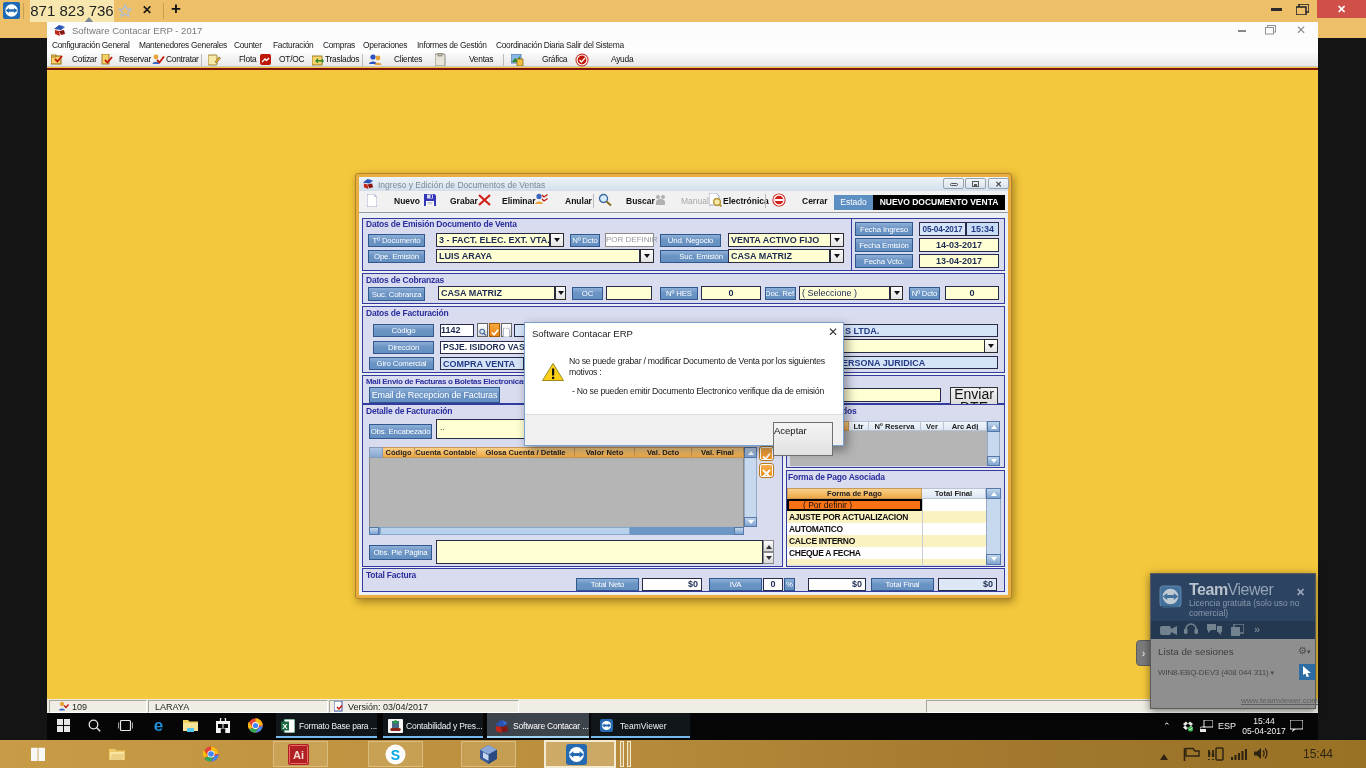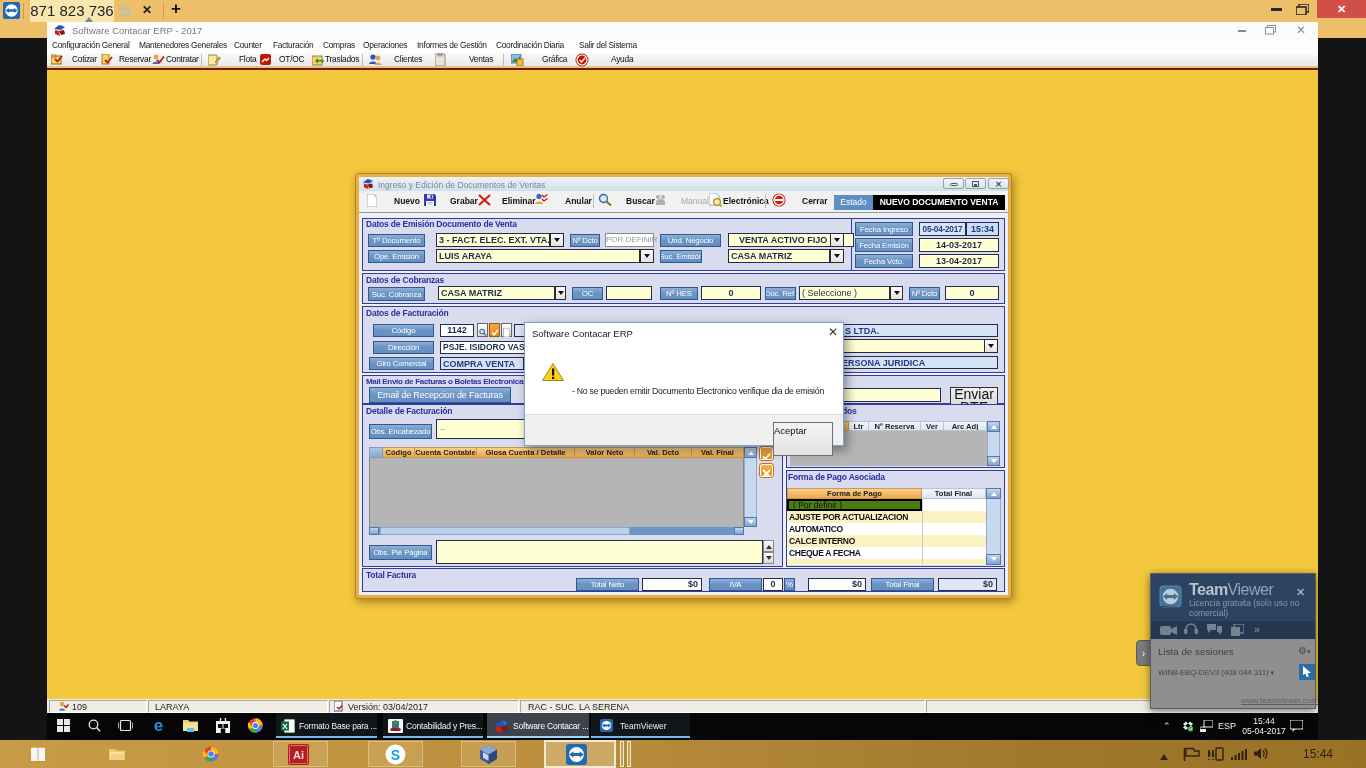--- a/index.html
+++ b/index.html
@@ -83,21 +83,21 @@
 </div>
 <div class="a" id="menubar">
  <div class="mitem" style="left:5px">Configuración General</div>
  <div class="mitem" style="left:92px">Mantenedores Generales</div>
  <div class="mitem" style="left:187px">Counter</div>
  <div class="mitem" style="left:226px">Facturación</div>
  <div class="mitem" style="left:276px">Compras</div>
  <div class="mitem" style="left:316px">Operaciones</div>
  <div class="mitem" style="left:370px">Informes de Gestión</div>
  <div class="mitem" style="left:449px">Coordinación Diaria</div>
- <div class="mitem" style="left:532px">Salir del Sistema</div>
+ <div class="mitem" style="left:519px">Salir del Sistema</div>
 </div>
 <div class="a" id="toolbar">
  <svg class="a" style="left:4px;top:1px" width="12" height="11" viewBox="0 0 12 11">
       <rect x="0" y="2" width="10" height="8" fill="#f7d368" stroke="#8a6a10" stroke-width="1"></rect>
       <rect x="0" y="1" width="5" height="2" fill="#f7d368" stroke="#8a6a10" stroke-width=".8"></rect>
       <path d="M4 5l2.5 2.5L11 2" stroke="#c01808" stroke-width="1.8" fill="none"></path>
     </svg>
  <div class="mitem" style="left:25px;top:1px">Cotizar</div>
  <svg class="a" style="left:54px;top:1px" width="12" height="12" viewBox="0 0 12 12">
       <rect x="1" y="0" width="7" height="10" fill="#f7d368" stroke="#8a6a10" stroke-width=".8"></rect>
@@ -159,21 +159,20 @@
  <div class="sbox" style="left:2px;width:98px"><svg class="tic" style="margin:0 3px 0 8px" width="11" height="11" viewBox="0 0 11 11">
         <circle cx="4" cy="3" r="2.2" fill="#e8a23a"></circle>
         <path d="M1 9.5c0-2.8 6-2.8 6 0z" fill="#3a68c0"></path>
         <path d="M6 4.5l2 2 2.5-3" stroke="#c01808" stroke-width="1.4" fill="none"></path>
       </svg>109</div>
  <div class="sbox" style="left:101px;width:180px;padding-left:6px">LARAYA</div>
  <div class="sbox" style="left:282px;width:190px"><svg class="tic" style="margin:0 4px 0 4px" width="10" height="11" viewBox="0 0 10 11">
         <rect x="0" y="0" width="8" height="10" fill="#fff" stroke="#3a52a0" stroke-width="1"></rect>
         <path d="M3 6l2 2 3-3.5" stroke="#c01808" stroke-width="1.5" fill="none"></path>
       </svg>Versión: 03/04/2017</div>
- <div class="sbox" style="left:473px;width:405px;padding-left:7px">RAC - SUC. LA SERENA</div>
  <div class="sbox" style="left:879px;width:390px"></div>
 </div>
 <div class="a" id="rtask">
  <svg class="a" style="left:10px;top:6px" width="13" height="13" viewBox="0 0 13 13">
       <path d="M0 0h6v6H0zM7 0h6v6H7zM0 7h6v6H0zM7 7h6v6H7z" fill="#e8e8e8"></path>
     </svg>
  <svg class="a" style="left:41px;top:6px" width="13" height="13" viewBox="0 0 13 13">
       <circle cx="5.5" cy="5.5" r="4.3" fill="none" stroke="#e8e8e8" stroke-width="1.3"></circle>
       <path d="M8.7 8.7l3.5 3.5" stroke="#e8e8e8" stroke-width="1.4"></path>
     </svg>
@@ -394,26 +393,26 @@
 </div>
 <div class="sec" style="left:362px;top:218px;width:643px;height:53px"></div>
 <div class="sh" style="left:366px;top:219px">Datos de Emisión Documento de Venta</div>
 <div class="a" style="left:851px;top:218px;width:1px;height:53px;background:#333b9e"></div>
 <div class="lbl" style="left:368px;top:234px;width:57px;height:13px">Tº Documento</div>
 <div class="yf" style="left:436px;top:233px;width:114px;height:14px;padding-left:2px">3 - FACT. ELEC. EXT. VTA.</div>
 <div class="dd" style="left:550px;top:233px;width:14px;height:14px"></div>
 <div class="lbl" style="left:570px;top:234px;width:30px;height:13px">Nº Dcto</div>
 <div class="a" style="left:605px;top:233px;width:49px;height:14px;background:#fff;border:1px solid #8a8a8a;color:#9a9a9a;font-size:8px;line-height:12px;text-align:center;white-space:nowrap">POR DEFINIR</div>
 <div class="lbl" style="left:660px;top:234px;width:61px;height:13px">Und. Negocio</div>
-<div class="yf" style="left:728px;top:233px;width:126px;height:14px;padding-left:10px">VENTA ACTIVO FIJO</div>
+<div class="yf" style="left:728px;top:233px;width:116px;height:14px;padding-left:2px">VENTA ACTIVO FIJO</div>
 <div class="dd" style="left:830px;top:233px;width:14px;height:14px"></div>
 <div class="lbl" style="left:368px;top:250px;width:57px;height:13px">Ope. Emisión</div>
 <div class="yf" style="left:436px;top:249px;width:204px;height:14px;padding-left:2px">LUIS ARAYA</div>
 <div class="dd" style="left:640px;top:249px;width:14px;height:14px"></div>
-<div class="lbl" style="left:660px;top:250px;width:42px;height:13px">Suc. Emisión</div>
+<div class="lbl" style="left:660px;top:250px;width:82px;height:13px">Suc. Emisión</div>
 <div class="yf" style="left:728px;top:249px;width:102px;height:14px;padding-left:2px">CASA MATRIZ</div>
 <div class="dd" style="left:830px;top:249px;width:14px;height:14px"></div>
 <div class="lbl" style="left:855px;top:222px;width:58px;height:14px">Fecha Ingreso</div>
 <div class="bf" style="left:919px;top:222px;width:47px;height:14px;justify-content:center;font-size:8.2px;letter-spacing:-.2px">05-04-2017</div>
 <div class="bf" style="left:966px;top:222px;width:33px;height:14px;justify-content:center;background:#c9dcf5">15:34</div>
 <div class="lbl" style="left:855px;top:238px;width:58px;height:14px">Fecha Emisión</div>
 <div class="yf" style="left:919px;top:238px;width:80px;height:14px;justify-content:center">14-03-2017</div>
 <div class="lbl" style="left:855px;top:254px;width:58px;height:14px">Fecha Vcto.</div>
 <div class="yf" style="left:919px;top:254px;width:80px;height:14px;justify-content:center">13-04-2017</div>
 <div class="sec" style="left:362px;top:273px;width:643px;height:31px"></div>
@@ -426,21 +425,21 @@
 <div class="lbl" style="left:660px;top:287px;width:38px;height:13px">Nº HES</div>
 <div class="yf" style="left:701px;top:286px;width:60px;height:14px;justify-content:center">0</div>
 <div class="lbl" style="left:765px;top:287px;width:31px;height:13px">Doc. Ref.</div>
 <div class="yf" style="left:799px;top:286px;width:91px;height:14px;padding-left:2px;font-weight:normal">( Seleccione )</div>
 <div class="dd" style="left:890px;top:286px;width:13px;height:14px"></div>
 <div class="lbl" style="left:909px;top:287px;width:31px;height:13px">Nº Dcto</div>
 <div class="yf" style="left:945px;top:286px;width:54px;height:14px;justify-content:center">0</div>
 <div class="sec" style="left:362px;top:306px;width:643px;height:67px"></div>
 <div class="sh" style="left:366px;top:308px">Datos de Facturación</div>
 <div class="lbl" style="left:373px;top:324px;width:61px;height:13px">Código</div>
-<div class="a" style="left:440px;top:324px;width:34px;height:13px;background:#fff;border:1px solid #272b49;font-size:9px;font-weight:bold;color:#1c2a52;text-align:center;line-height:11px">1142</div>
+<div class="a" style="left:440px;top:324px;width:34px;height:13px;background:#fff;border:1px solid #272b49;font-size:9px;font-weight:bold;color:#1c2a52;text-align:left;line-height:11px">1142</div>
 <div class="a" style="left:477px;top:323px;width:11px;height:14px;background:linear-gradient(#fefefe,#d8d8d8);border:1px solid #666"><svg width="8" height="9" viewBox="0 0 9 9" style="margin:1px">
       <circle cx="3.5" cy="3.5" r="2.6" fill="none" stroke="#3a68a0" stroke-width="1.2"></circle>
       <path d="M5.5 5.5l2.5 2.5" stroke="#3a68a0" stroke-width="1.4"></path>
     </svg></div>
 <div class="a" style="left:489px;top:323px;width:11px;height:14px;background:linear-gradient(#f7a93a,#e8861a);border:1px solid #a05a08"><svg width="8" height="9" viewBox="0 0 9 9" style="margin:1px">
       <path d="M1 4.5l2.5 2.5L8 1.5" stroke="#fff" stroke-width="1.8" fill="none"></path>
     </svg></div>
 <div class="a" style="left:501px;top:323px;width:11px;height:14px;background:linear-gradient(#fefefe,#d8d8d8);border:1px solid #666"><svg width="7" height="9" viewBox="0 0 7 10" style="margin:1px 1px">
       <path d="M0 0h5l2 2v8H0z" fill="#fff" stroke="#8a94b8" stroke-width=".8"></path>
     </svg></div>
@@ -451,21 +450,21 @@
 <div class="a" style="left:440px;top:341px;width:120px;height:13px;background:#fff;border:1px solid #272b49;font-size:8.5px;font-weight:bold;color:#1c2a52;line-height:11px;padding-left:2px;white-space:nowrap;overflow:hidden">PSJE. ISIDORO VASQUEZ</div>
 <div class="yf" style="left:660px;top:339px;width:338px;height:14px"></div>
 <div class="dd" style="left:984px;top:339px;width:14px;height:14px"></div>
 <div class="lbl" style="left:369px;top:357px;width:65px;height:13px">Giro Comercial</div>
 <div class="bf" style="left:440px;top:357px;width:84px;height:13px;padding-left:2px">COMPRA VENTA</div>
 <div class="bf" style="left:660px;top:356px;width:338px;height:13px">
     <span style="position:absolute;left:175px">PERSONA JURIDICA</span>
   </div>
 <div class="sec" style="left:362px;top:375px;width:643px;height:29px"></div>
 <div class="sh" style="left:366px;top:377px;font-size:8px;letter-spacing:-.3px">Mail Envio de Facturas o Boletas Electronicas</div>
-<div class="lbl" style="left:369px;top:387px;width:142px;height:16px;font-size:9px">Email de Recepcion de Facturas</div>
+<div class="lbl" style="left:369px;top:387px;width:131px;height:16px;font-size:9px">Email de Recepcion de Facturas</div>
 <div class="yf" style="left:527px;top:388px;width:414px;height:14px"></div>
 <div class="a" style="left:950px;top:387px;width:48px;height:18px;background:linear-gradient(#f2f2f2,#dcdcdc);border:1px solid #333;font-size:14px;color:#111;text-align:center;line-height:13px;font-weight:normal">Enviar DTE</div>
 <div class="sec" style="left:362px;top:404px;width:421px;height:163px"></div>
 <div class="sh" style="left:366px;top:406px">Detalle de Facturación</div>
 <div class="lbl" style="left:369px;top:424px;width:63px;height:15px">Obs. Encabezado</div>
 <div class="yf" style="left:436px;top:419px;width:340px;height:20px;align-items:flex-start;padding:2px 0 0 3px;font-weight:normal;color:#555">..</div>
 <div class="a" style="left:369px;top:447px;width:375px;height:11px;display:flex;font-size:7.6px;font-weight:bold;color:#222;text-align:center;white-space:nowrap">
  <div style="width:14px;background:linear-gradient(#aec6e4,#88a8d0);border:1px solid #8898b8"></div>
  <div style="width:32px;background:linear-gradient(#f8d08a,#efa845);border:1px solid #c89a58;border-left:none;line-height:10px;overflow:hidden">Código</div>
  <div style="width:62px;background:linear-gradient(#f8d08a,#efa845);border:1px solid #c89a58;border-left:none;line-height:10px;overflow:hidden">Cuenta Contable</div>
@@ -517,21 +516,21 @@
 <div class="a" style="left:987px;top:456px;width:13px;height:10px;background:linear-gradient(#c2d6ec,#7fa4d0);border:1px solid #5578a8;display:flex;align-items:center;justify-content:center">
     <div style="width:0;height:0;border:3px solid transparent;border-top:4px solid #fff;margin-top:2px"></div>
   </div>
 <div class="sec" style="left:786px;top:470px;width:219px;height:97px"></div>
 <div class="sh" style="left:788px;top:472px">Forma de Pago Asociada</div>
 <div class="a" style="left:787px;top:488px;width:199px;height:11px;display:flex;font-size:7.6px;font-weight:bold;color:#222;text-align:center;white-space:nowrap">
  <div style="width:135px;background:linear-gradient(#f8d08a,#efa845);border:1px solid #c89a58;line-height:10px">Forma de Pago</div>
  <div style="width:64px;background:linear-gradient(#f2f6fb,#dde7f2);border:1px solid #b8c4d4;border-left:none;line-height:10px;overflow:hidden">Total Final</div>
 </div>
 <div class="a" style="left:787px;top:499px;width:199px;height:66px;background:#fff;font-size:8.5px;color:#111">
- <div style="position:absolute;left:0;top:0;width:135px;height:12px;border:2px solid #000;background:#4d7c0f;line-height:9px;padding-left:4px">( Por definir )</div>
+ <div style="position:absolute;left:0;top:0;width:135px;height:12px;border:2px solid #000;background:#f97316;line-height:9px;padding-left:14px">( Por definir )</div>
  <div style="position:absolute;left:0;top:12px;width:199px;height:12px;background:#fbf2c2;line-height:12px;padding-left:2px;font-weight:bold;letter-spacing:-.3px">AJUSTE POR ACTUALIZACION</div>
  <div style="position:absolute;left:0;top:24px;width:199px;height:12px;background:#fff;line-height:12px;padding-left:2px;font-weight:bold;letter-spacing:-.3px">AUTOMATICO</div>
  <div style="position:absolute;left:0;top:36px;width:199px;height:12px;background:#fbf2c2;line-height:12px;padding-left:2px;font-weight:bold;letter-spacing:-.3px">CALCE INTERNO</div>
  <div style="position:absolute;left:0;top:48px;width:199px;height:12px;background:#fff;line-height:12px;padding-left:2px;font-weight:bold;letter-spacing:-.3px">CHEQUE A FECHA</div>
  <div style="position:absolute;left:0;top:60px;width:199px;height:6px;background:#fbf2c2"></div>
  <div style="position:absolute;left:135px;top:0;width:1px;height:66px;background:#c8ccd4"></div>
 </div>
 <div class="a" style="left:986px;top:488px;width:15px;height:11px;background:linear-gradient(#c2d6ec,#7fa4d0);border:1px solid #5578a8;display:flex;align-items:center;justify-content:center">
     <div style="width:0;height:0;border:3px solid transparent;border-bottom:4px solid #fff;margin-bottom:2px"></div>
   </div>
@@ -551,20 +550,21 @@
 <div class="a" style="left:938px;top:578px;width:59px;height:13px;background:#dde7f6;border:1px solid #272b49;font-size:9px;font-weight:bold;color:#1c2a52;text-align:right;line-height:11px;padding-right:3px">$0</div>
 
 <div class="a" id="dlg">
  <div class="a" style="left:7px;top:5px;font-size:9.5px;color:#1a1a1a">Software Contacar ERP</div>
  <div class="a" style="left:303px;top:2px;font-size:12px;color:#333">✕</div>
  <svg class="a" style="left:17px;top:40px" width="22" height="18" viewBox="0 0 22 18">
       <path d="M11 .5L21.5 17.5H.5z" fill="#fdd017" stroke="#9a8a20" stroke-width="1"></path>
       <rect x="10" y="5.5" width="2.2" height="7" fill="#111"></rect>
       <rect x="10" y="13.8" width="2.2" height="2.2" fill="#111"></rect>
     </svg>
+ <div class="a" style="left:44px;top:33px;line-height:10.5px;font-size:8.7px;letter-spacing:-.25px;white-space:nowrap">No se puede grabar / modificar Documento de Venta por los siguientes<br>motivos :</div>
  <div class="a" style="left:47px;top:63px;font-size:8.7px;letter-spacing:-.25px;white-space:nowrap">- No se pueden emitir Documento Electronico verifique dia de emisión</div>
  <div class="a" style="left:0;top:91px;width:318px;height:31px;background:#f0f0f0;border-top:1px solid #dcdcdc"></div>
  <div class="a" style="left:248px;top:99px;width:60px;height:34px;background:linear-gradient(#f4f4f4,#e2e2e2);border:1px solid #707070;font-size:9.5px;color:#111;text-align:left;line-height:15px">Aceptar</div>
 </div>
 <div class="a" style="left:1136px;top:640px;width:15px;height:26px;background:#7b7b7b;border:1px solid #5c5c5c;border-radius:4px 0 0 4px;color:#d8d8d8;font-size:11px;font-weight:bold;text-align:center;line-height:24px">›</div>
 <div class="a" id="tvp">
  <div class="a" style="left:0;top:0;width:164px;height:47px;background:#2c4361"></div>
  <div class="a" style="left:0;top:47px;width:164px;height:18px;background:#24384f"></div>
  <svg class="a" style="left:8px;top:11px" width="23" height="25" viewBox="0 0 23 25">
       <rect x="1" y="1" width="21" height="21" rx="3" fill="#44719c"></rect>

